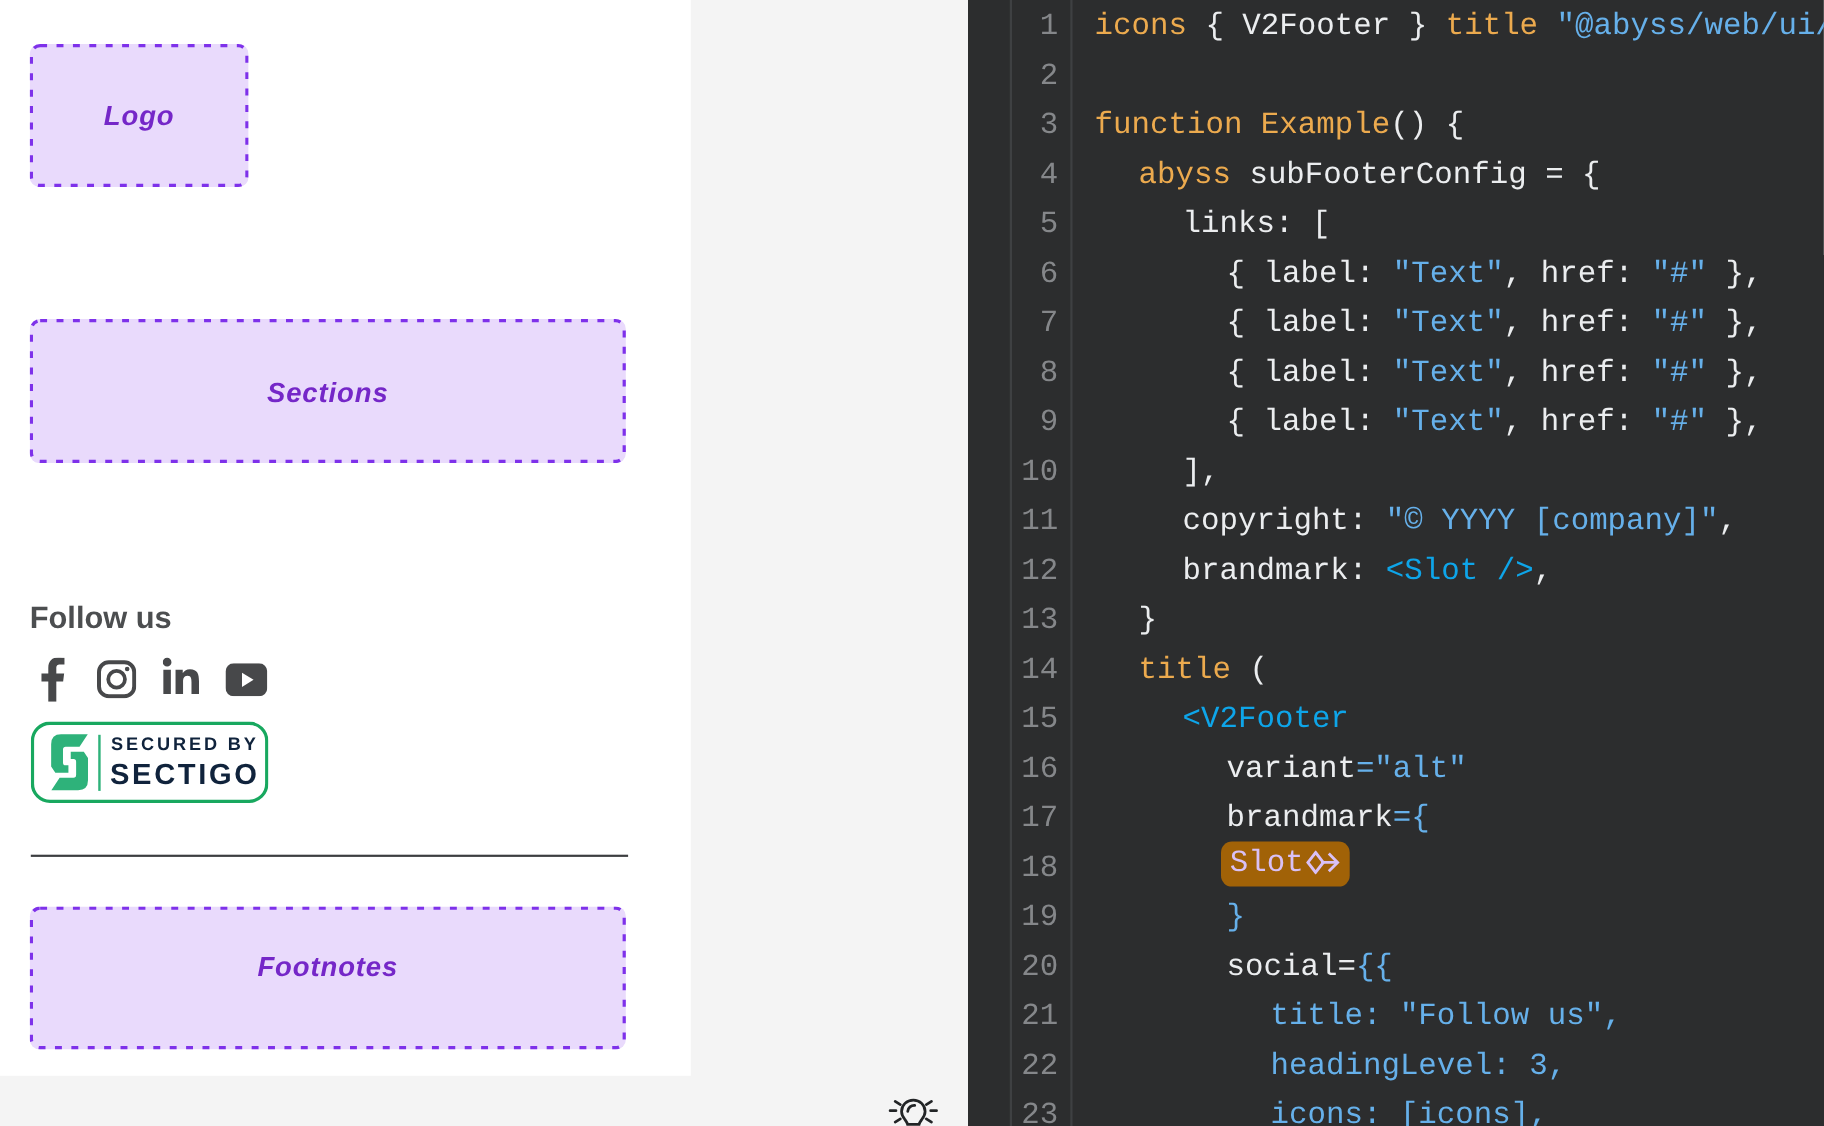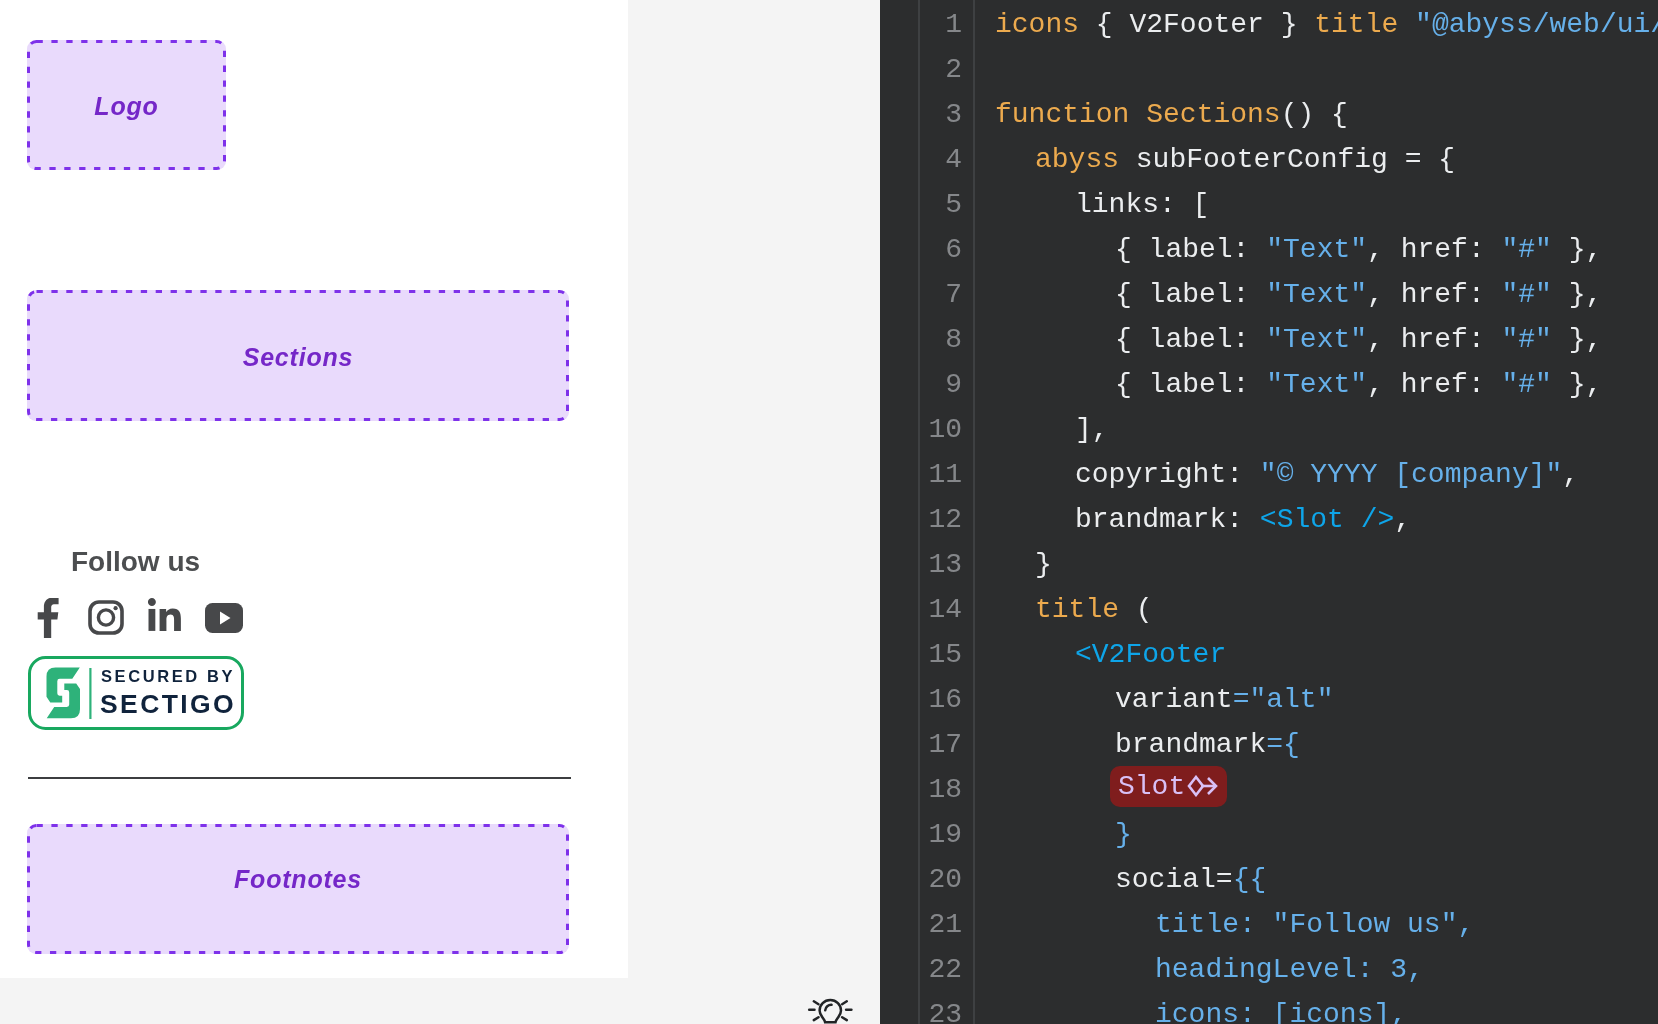--- a/index.html
+++ b/index.html
@@ -4,41 +4,41 @@
 <style>
   html,body{margin:0;padding:0;}
   body{width:1658px;height:1024px;background:#f4f4f4;position:relative;overflow:hidden;
        font-family:"Liberation Sans",sans-serif;}
   .preview{position:absolute;left:0;top:0;width:628px;height:978px;background:#ffffff;}
   .dashbox{position:absolute;font-style:italic;}
   .dashbox .lbl{position:absolute;left:0;top:1.5px;width:100%;height:100%;
        display:flex;align-items:center;justify-content:center;
        font-weight:700;font-size:25px;color:#7527c8;letter-spacing:0.8px;}
   .followus{position:absolute;left:27px;top:548px;font-size:28px;font-weight:700;
-       color:#4c4e50;line-height:1;margin-left:44px;}
+       color:#4c4e50;line-height:1;}
   .icon{position:absolute;}
   .hr{position:absolute;left:28px;top:777px;width:543px;height:2px;background:#3c3e40;}
   
   .editor{position:absolute;left:880px;top:0;width:778px;height:1024px;background:#2c2d2e;overflow:hidden;}
   .vline{position:absolute;top:0;bottom:0;width:2px;background:#3e4042;}
   .gutter{position:absolute;left:38px;top:2px;width:56px;text-align:right;
        padding-right:12px;box-sizing:border-box;
        font-family:"Liberation Mono",monospace;font-size:28px;line-height:45px;color:#85878a;}
   .code{position:absolute;left:115px;top:1.5px;
        font-family:"Liberation Mono",monospace;font-size:28px;line-height:45px;
        color:#ebedef;}
   .ln{height:45px;white-space:pre;}
   .o{color:#ecaa4e}
   .b{color:#66b0ea}
   .p{color:#0ea5e9}
   .i1{padding-left:40px}
   .i2{padding-left:80px}
   .i3{padding-left:120px}
   .i4{padding-left:160px}
-  .chip{display:inline-block;background:#7f1d1d;border-radius:10px;height:41px;
+  .chip{display:inline-block;background:#a16207;border-radius:10px;height:41px;
        margin-left:115px;padding:0 8px 0 8px;color:#d9c0f6;vertical-align:middle;
        line-height:41px;position:relative;top:-3px;}
   .chip svg{vertical-align:middle;margin-left:2px;}
 </style>
 </head>
 <body>
 <div class="preview"></div>
 
 <div class="dashbox" style="left:27px;top:40px;width:199px;height:130px;">
 <svg width="199" height="130">
@@ -118,21 +118,21 @@
 <rect x="19" y="30" width="10.6" height="6" fill="#3a3c3e"></rect>
 </svg>
 
 <div class="editor">
   <div class="vline" style="left:38px;"></div>
   <div class="vline" style="left:93px;"></div>
   <div class="gutter">1<br>2<br>3<br>4<br>5<br>6<br>7<br>8<br>9<br>10<br>11<br>12<br>13<br>14<br>15<br>16<br>17<br>18<br>19<br>20<br>21<br>22<br>23</div>
   <div class="code">
 <div class="ln"><span class="o">icons</span> { V2Footer } <span class="o">title</span> <span class="b">"@abyss/web/ui/V2Footer";</span></div>
 <div class="ln"></div>
-<div class="ln"><span class="o">function Sections</span>() {</div>
+<div class="ln"><span class="o">function Example</span>() {</div>
 <div class="ln i1"><span class="o">abyss</span> subFooterConfig = {</div>
 <div class="ln i2">links: [</div>
 <div class="ln i3">{ label: <span class="b">"Text"</span>, href: <span class="b">"#"</span> },</div>
 <div class="ln i3">{ label: <span class="b">"Text"</span>, href: <span class="b">"#"</span> },</div>
 <div class="ln i3">{ label: <span class="b">"Text"</span>, href: <span class="b">"#"</span> },</div>
 <div class="ln i3">{ label: <span class="b">"Text"</span>, href: <span class="b">"#"</span> },</div>
 <div class="ln i2">],</div>
 <div class="ln i2">copyright: <span class="b">"© YYYY [company]"</span>,</div>
 <div class="ln i2">brandmark: <span class="p">&lt;Slot /&gt;</span>,</div>
 <div class="ln i1">}</div>

